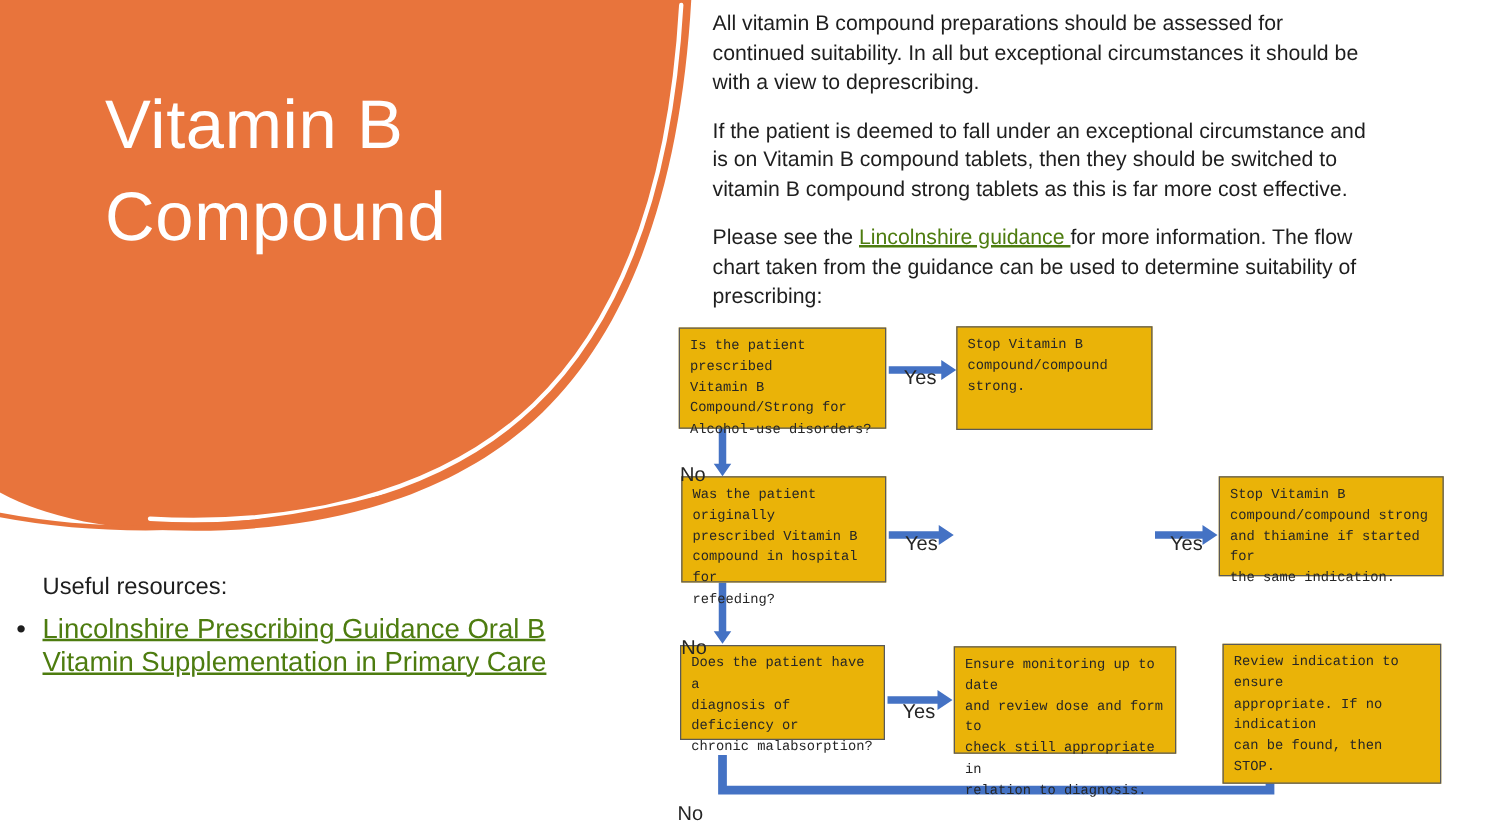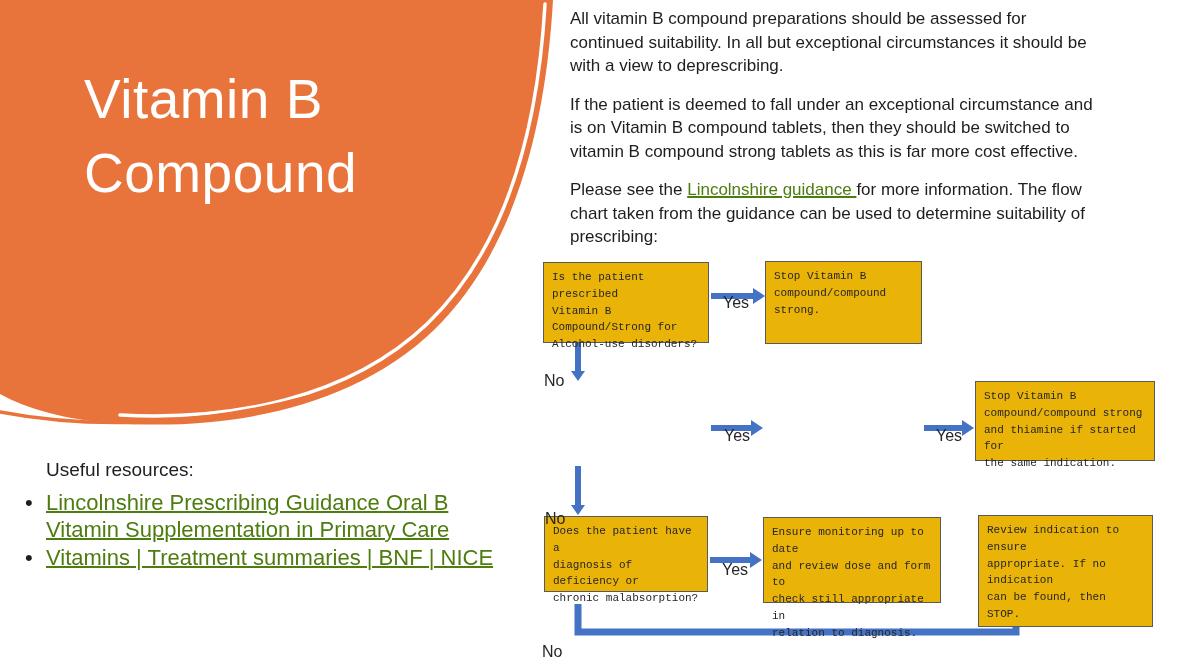--- a/index.html
+++ b/index.html
@@ -14,21 +14,21 @@
     color:#ffffff;font-size:55px;line-height:74px;font-weight:400;
     white-space:pre-line;letter-spacing:0.5px;
   }
   
   .body-text{position:absolute;left:570px;top:7px;width:625px;color:#1e1e1e;}
   .body-text p{margin:0 0 15px 0;font-size:17px;line-height:23.5px;white-space:pre-line;}
   a.inline-link, a.res-link{
     color:#4d7c0f;text-decoration:underline;text-decoration-thickness:1.5px;cursor:pointer;
   }
   
-  .resources{position:absolute;left:24px;top:458px;width:510px;color:#1e1e1e;}
+  .resources{position:absolute;left:12px;top:458px;width:510px;color:#1e1e1e;}
   .resources-heading{margin:0 0 7px 22px;font-size:19px;line-height:24px;font-weight:400;}
   .resources ul{list-style:none;margin:0;padding:0 0 0 22px;}
   .resources li{position:relative;font-size:22px;line-height:27px;margin:0 0 1px 0;}
   .resources li::before{content:"\2022";position:absolute;left:-21px;top:0;color:#1e1e1e;}
   a.res-link{white-space:pre-line;}
   
   .flowchart{position:absolute;left:0;top:0;width:1189px;height:661px;pointer-events:none;}
   .arrows{position:absolute;left:0;top:0;width:1189px;height:661px;}
   .fbox{
     position:absolute;box-sizing:border-box;background:#eab308;
@@ -63,23 +63,20 @@
 prescribing:</span></p>
   </div>
 
   <div class="resources">
     <p class="resources-heading">Useful resources:</p>
     <ul>
       <li>
         <a class="res-link">Lincolnshire Prescribing Guidance Oral B
 Vitamin Supplementation in Primary Care</a>
       </li>
-      <li>
-        <a class="res-link">Vitamins | Treatment summaries | BNF | NICE</a>
-      </li>
     </ul>
   </div>
 
   <div class="flowchart">
 
     <svg class="arrows" viewBox="0 0 1189 661" aria-hidden="true">
       <g fill="#4472C4">
 
         <path d="M711 293 h42 v6 h-42 z M753 288 L765 296 L753 304 Z"></path>
 
@@ -97,20 +94,24 @@
       </g>
     </svg>
 
     <div class="fbox" style="left:543px;top:262px;width:166px;height:81px">Is the patient prescribed
 Vitamin B
 Compound/Strong for
 Alcohol-use disorders?</div>
     <div class="fbox" style="left:765px;top:261px;width:157px;height:83px">Stop Vitamin B
 compound/compound
 strong.</div>
+    <div class="fbox" style="left:545px;top:381px;width:164px;height:85px">Was the patient originally
+prescribed Vitamin B
+compound in hospital for
+refeeding?</div>
     <div class="fbox" style="left:975px;top:381px;width:180px;height:80px">Stop Vitamin B
 compound/compound strong
 and thiamine if started for
 the same indication.</div>
     <div class="fbox" style="left:544px;top:516px;width:164px;height:76px">Does the patient have a
 diagnosis of deficiency or
 chronic malabsorption?</div>
     <div class="fbox" style="left:763px;top:517px;width:178px;height:86px">Ensure monitoring up to date
 and review dose and form to
 check still appropriate in

